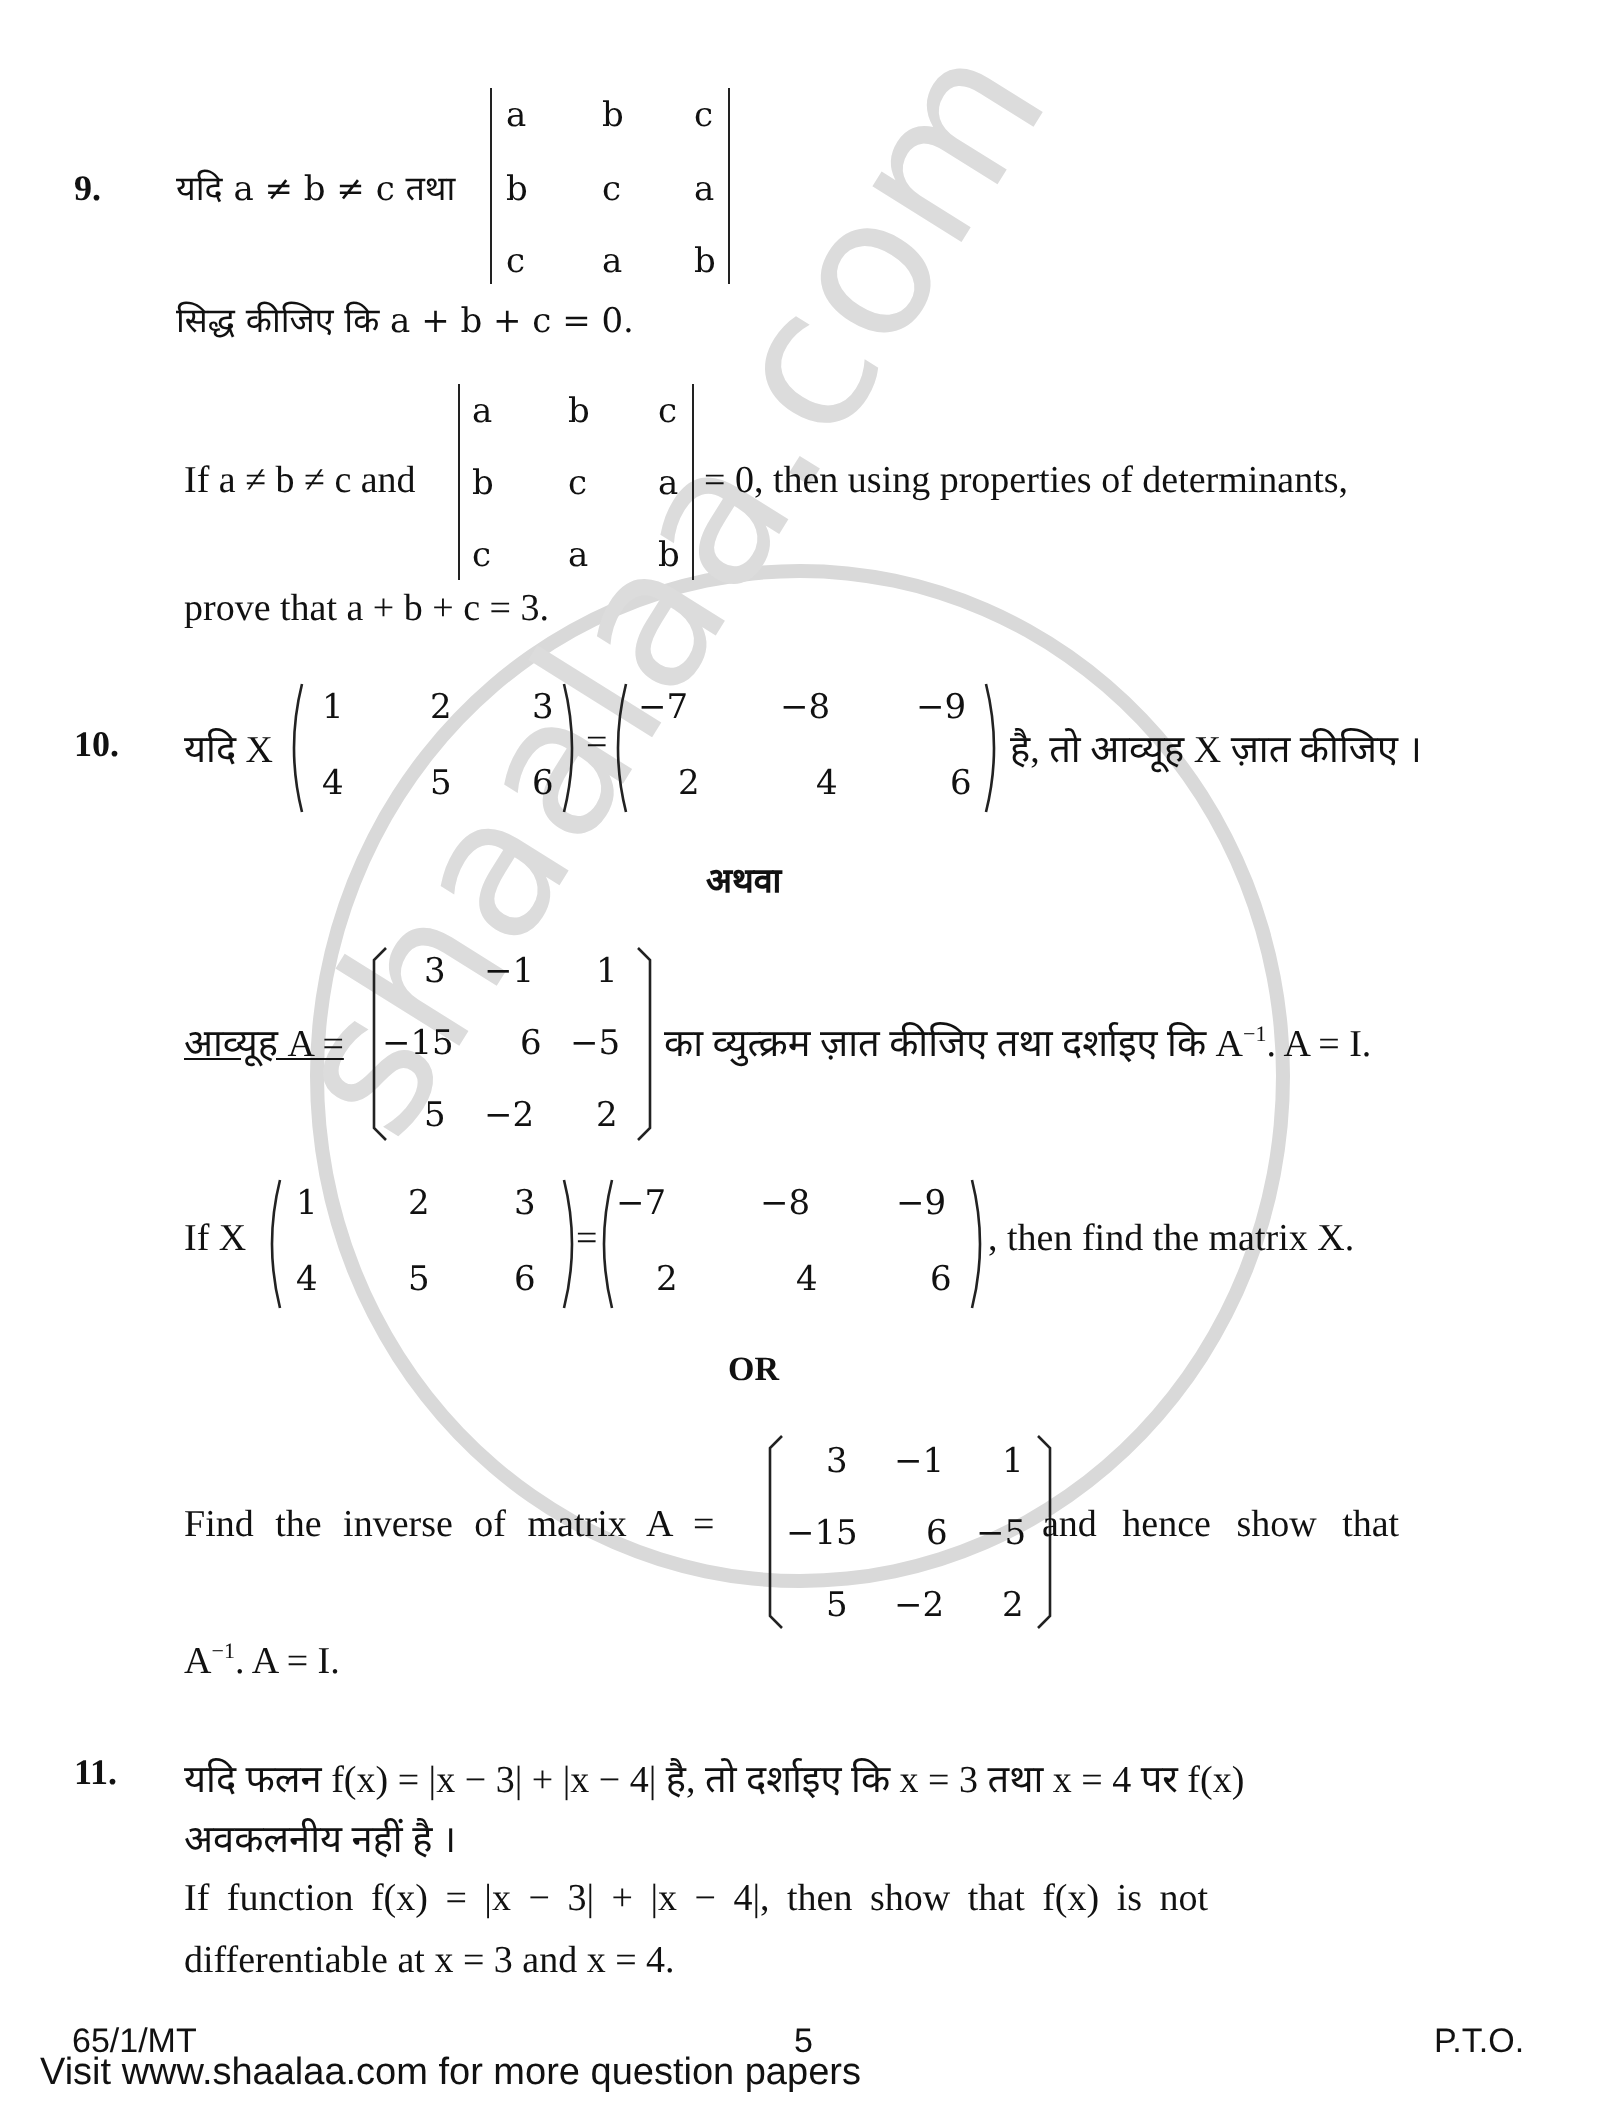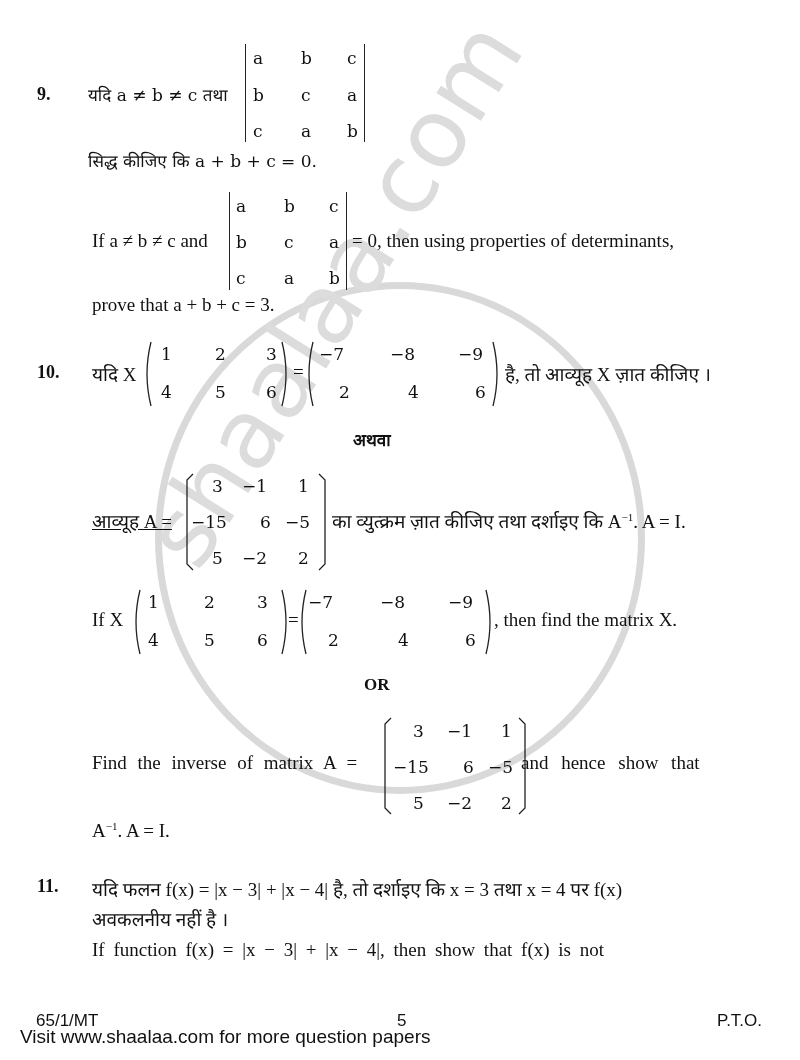--- a/index.html
+++ b/index.html
@@ -187,18 +187,19 @@
     <div class="cell" style="left:64px; top:77px;">−2</div>
     <div class="cell" style="left:118px; top:77px;">2</div>
   </div>
   <div class="abs cond" style="left:501px; top:752px; word-spacing:8px;margin-left:20px;">and hence show that</div>
   <div class="abs cond" style="left:92px; top:820px;"><span>A</span><sup>−1</sup><span>. A = I.</span></div>
 
   <div class="abs qnum" style="left:37px; top:876px;">11.</div>
   <div class="abs cond" style="left:92px; top:876px;">यदि फलन f(x) = |x − 3| + |x − 4|  है, तो दर्शाइए कि x = 3 तथा x = 4 पर f(x)</div>
   <div class="abs cond" style="left:92px; top:906px;">अवकलनीय नहीं है ।</div>
   <div class="abs cond" style="left:92px; top:939px; word-spacing:4px;">If  function   f(x) = |x − 3| + |x − 4|,   then   show   that   f(x)   is   not</div>
+  <div class="abs cond" style="left:92px; top:970px;">differentiable at x = 3 and x = 4.</div>
 
   <div class="abs footer" style="left:36px; top:1011px;">65/1/MT</div>
   <div class="abs footer" style="left:397px; top:1011px;">5</div>
   <div class="abs footer" style="left:717px; top:1011px;">P.T.O.</div>
   <div class="abs visit" style="left:20px; top:1026px;">Visit www.shaalaa.com for more question papers</div>
 </div>
 
 </body></html>

